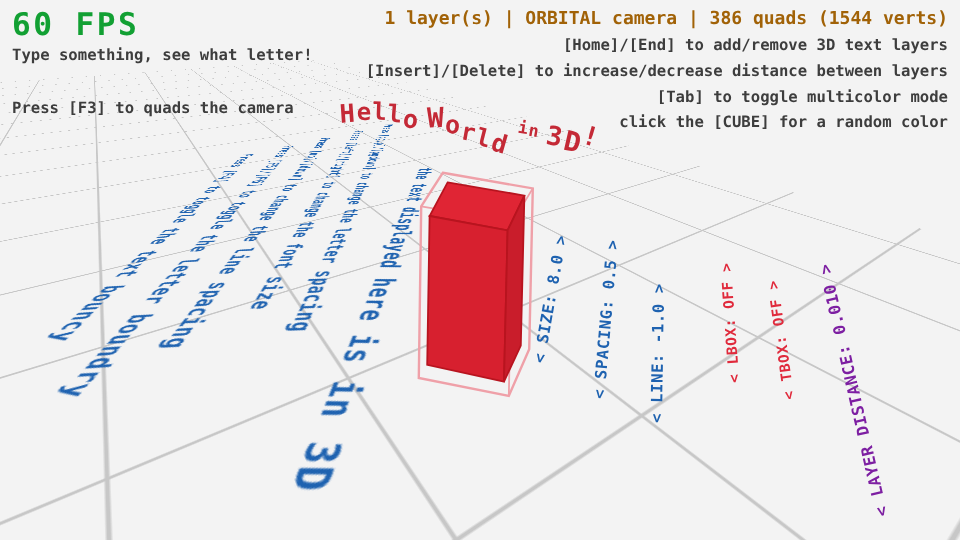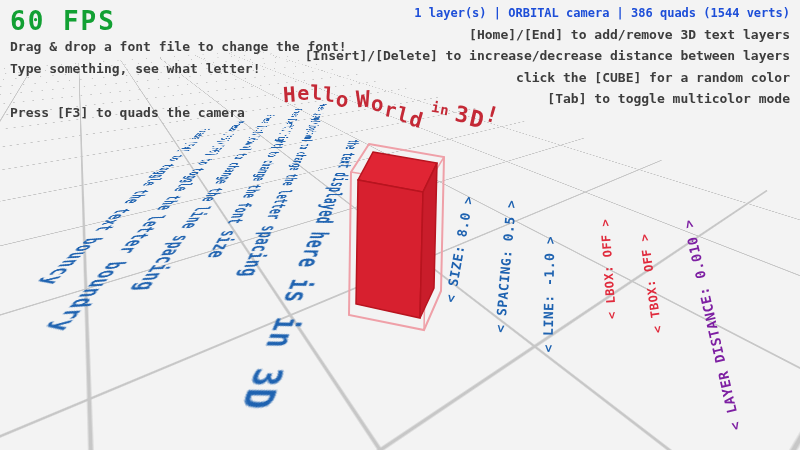--- a/index.html
+++ b/index.html
@@ -46,21 +46,21 @@
   #cube-svg{position:absolute;left:0;top:0;pointer-events:none;}
   #cube-svg .hit{pointer-events:auto;cursor:pointer;}
 
   
   .hud-left{position:absolute;left:10px;top:6px;color:#3d3d3d;font-weight:bold;}
   .fps{font-size:26px;color:#12a033;letter-spacing:2px;margin-bottom:0;}
   .hud-line{font-size:13px;line-height:1.7;}
   .hud-gap{height:22px;}
   .hud-right{position:absolute;right:10px;top:6px;text-align:right;
     color:#3d3d3d;font-weight:bold;}
-  .stats{font-size:12px;color:#1d4ed8;margin-bottom:4px;}
+  .stats{font-size:15px;color:#a16207;margin-bottom:4px;}
   .hud-right .hud-line{line-height:1.65;}
 </style>
 </head>
 <body>
 
 <div id="viewport">
 
   <div class="ground">
     <div class="ground-text gl1">Press [F4] to toggle the text bouncy</div>
     <div class="ground-text gl2">Press [F5]/[F6] to toggle the letter boundry</div>
@@ -106,27 +106,26 @@
 
   <div class="status st-size" style="color: rgb(30, 98, 176);">&lt; SIZE: 8.0 &gt;</div>
   <div class="status st-spac" style="color: rgb(30, 98, 176);">&lt; SPACING: 0.5 &gt;</div>
   <div class="status st-line" style="color: rgb(30, 98, 176);">&lt; LINE: -1.0 &gt;</div>
   <div class="status st-lbox" style="color: rgb(224, 42, 60);">&lt; LBOX: OFF &gt;</div>
   <div class="status st-tbox" style="color: rgb(224, 42, 60);">&lt; TBOX: OFF &gt;</div>
   <div class="status st-layer" style="color: rgb(125, 31, 162);">&lt; LAYER DISTANCE: 0.010 &gt;</div>
 
   <div class="hud-left">
     <div class="fps">60 FPS</div>
-    <div class="hud-line">Drag &amp; drop a font file to change the font!</div>
     <div class="hud-line">Type something, see what letter!</div>
     <div class="hud-gap"></div>
     <div class="hud-line">Press [F3] to quads the camera</div>
   </div>
 
   <div class="hud-right">
     <div class="stats">1 layer(s) | ORBITAL camera |  386 quads (1544 verts)</div>
     <div class="hud-line">[Home]/[End] to add/remove 3D text layers</div>
     <div class="hud-line">[Insert]/[Delete] to increase/decrease distance between layers</div>
+    <div class="hud-line">[Tab] to toggle multicolor mode</div>
     <div class="hud-line">click the [CUBE] for a random color</div>
-    <div class="hud-line">[Tab] to toggle multicolor mode</div>
   </div>
 
 </div>
 
 </body></html>

